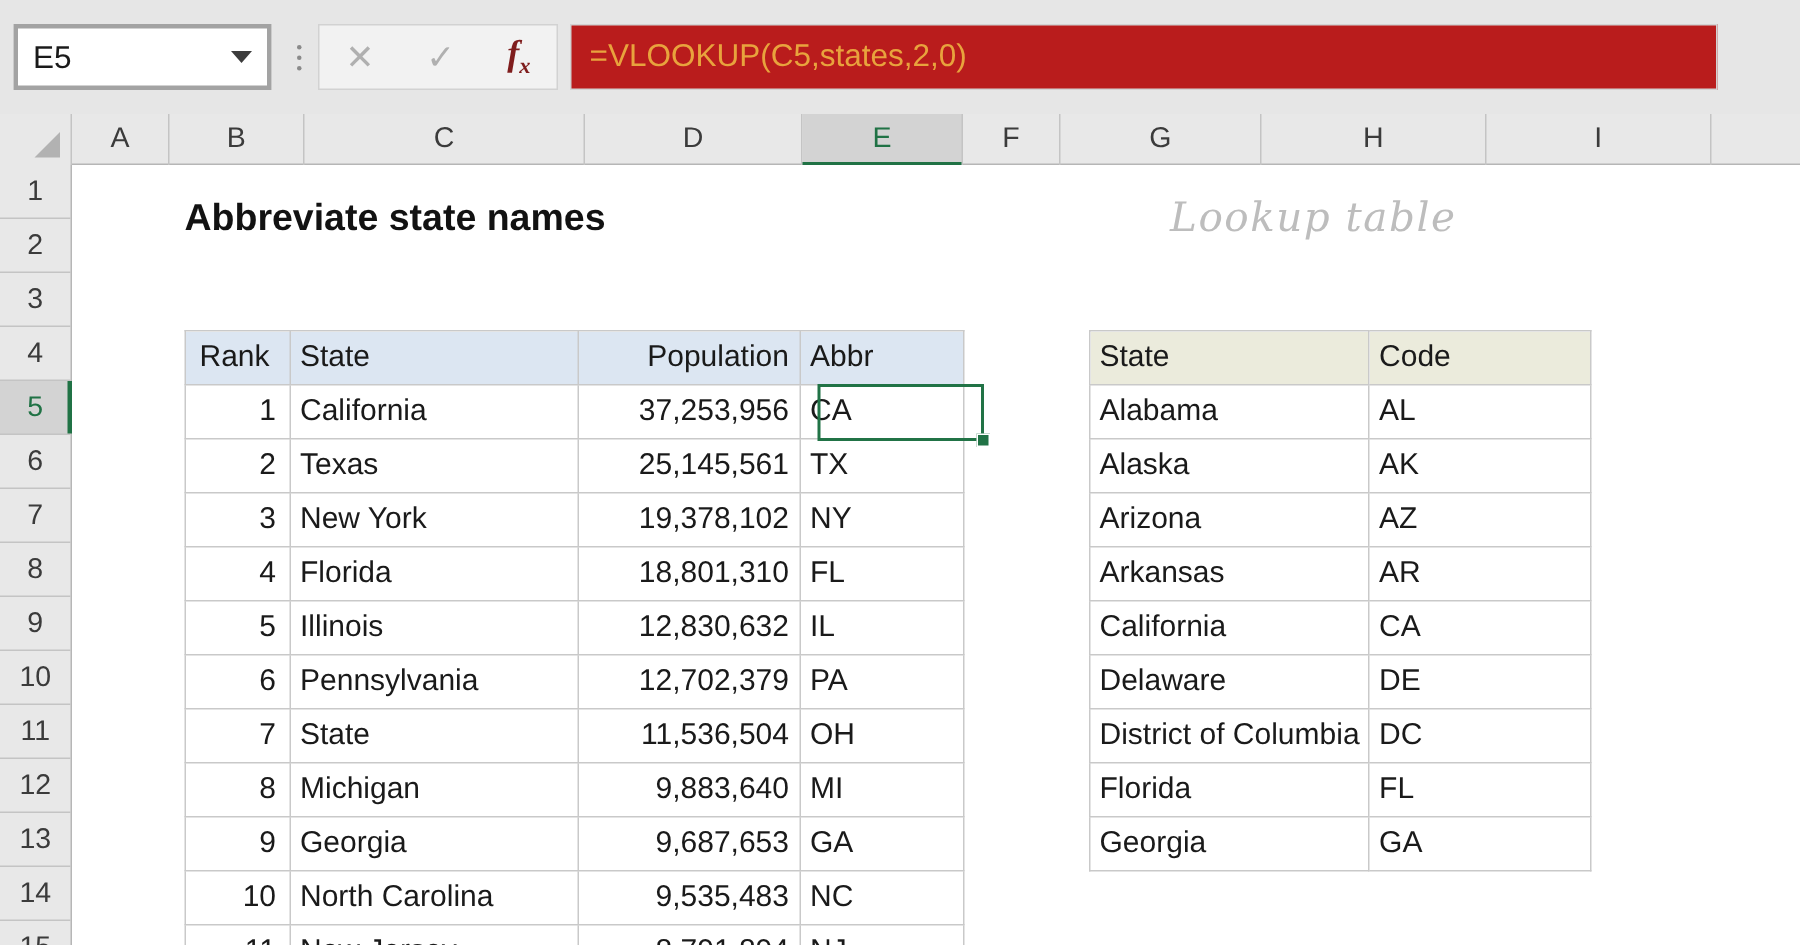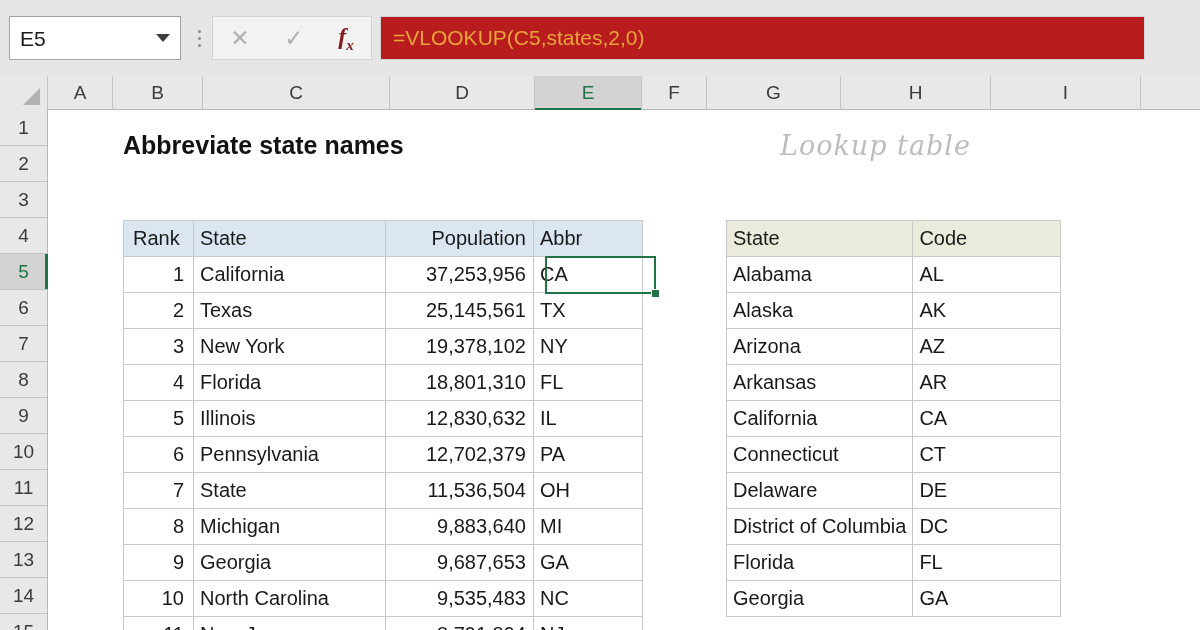--- a/index.html
+++ b/index.html
@@ -14,21 +14,21 @@
   #formula-bar {
     position: absolute; left: 0; top: 0;
     width: 1200px; height: 76px;
     background: #e6e6e6;
     display: flex; align-items: center;
   }
   #name-box {
     margin-left: 9px;
     width: 172px; height: 44px;
     background: #ffffff;
-    border: 1px solid #a3a3a3;
+    border: 3px solid #a3a3a3;
     display: flex; align-items: center;
     padding: 0 10px;
   }
   #name-box-value {
     flex: 1;
     font-size: 21px; color: #1a1a1a;
     line-height: 1;
   }
   .caret-down {
     width: 0; height: 0;
@@ -371,24 +371,20 @@
         </tr>
         <tr>
           <td class="c-lstate">Arkansas</td>
           <td class="c-lcode">AR</td>
         </tr>
         <tr>
           <td class="c-lstate">California</td>
           <td class="c-lcode">CA</td>
         </tr>
         <tr>
-          <td class="c-lstate">Connecticut</td>
-          <td class="c-lcode">CT</td>
-        </tr>
-        <tr>
           <td class="c-lstate">Delaware</td>
           <td class="c-lcode">DE</td>
         </tr>
         <tr>
           <td class="c-lstate">District of Columbia</td>
           <td class="c-lcode">DC</td>
         </tr>
         <tr>
           <td class="c-lstate">Florida</td>
           <td class="c-lcode">FL</td>

